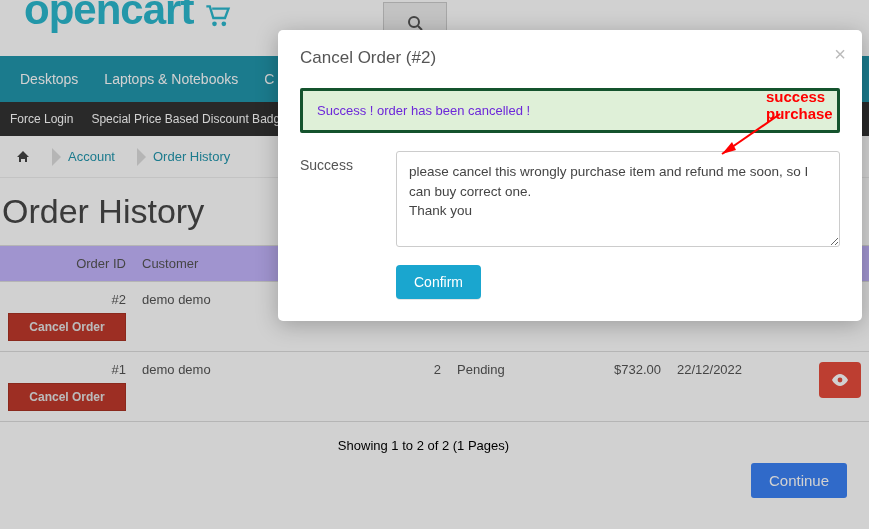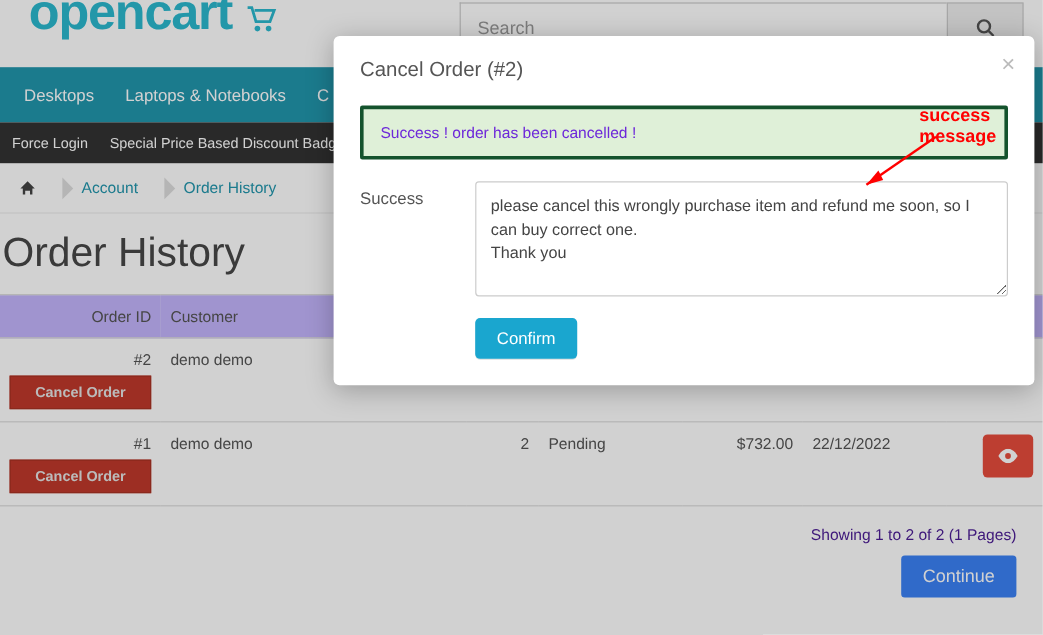--- a/index.html
+++ b/index.html
@@ -98,21 +98,21 @@
     display:block; width:118px; text-align:center;
     background:#c0392b; color:#e5e5e5; font-size:12px; font-weight:600;
     border:1px solid #a93224; padding:6px 0; margin-top:6px; cursor:pointer;
   }
   .eye-btn {
     width:42px; height:36px; background:#e74c3c; border-radius:4px;
     display:flex; align-items:center; justify-content:center; cursor:pointer;
     float:right;
   }
   .pager {
-    text-align:right; font-size:13px; color:#4c1d95; padding:16px 22px 10px 0;
+    text-align:center; font-size:13px; color:#000000; padding:16px 22px 10px 0;
   }
   .continue {
     float:right; margin-right:22px;
     background:#3b82f6; color:#fff; font-size:15px;
     padding:9px 18px; border:none; border-radius:3px; cursor:pointer;
   }
   
   .overlay {
     position:absolute; inset:0;
     background:rgba(0,0,0,.18);
@@ -174,21 +174,20 @@
       <span>opencart</span>
       <span class="cart-icon">
         <svg viewBox="0 0 24 20">
             <path d="M2 2h3l3 10h10l3-8H7" fill="none" stroke="#2bb9cf" stroke-width="2"></path>
             <circle cx="9" cy="17" r="2" fill="#2bb9cf"></circle>
             <circle cx="17" cy="17" r="2" fill="#2bb9cf"></circle>
           </svg>
       </span>
     </div>
     <div class="searchwrap">
-      <input type="text" placeholder="Search" style="">
       <div class="sbtn">
         <span>
           <svg width="16" height="16" viewBox="0 0 16 16">
               <circle cx="7" cy="7" r="5" fill="none" stroke="#555" stroke-width="2"></circle>
               <line x1="11" y1="11" x2="15" y2="15" stroke="#555" stroke-width="2"></line>
             </svg>
         </span>
       </div>
     </div>
   </div>
@@ -283,18 +282,18 @@
 
   <div class="formrow">
     <label>Success</label>
     <textarea style="">please cancel this wrongly purchase item and refund me soon, so I can buy correct one.
 Thank you</textarea>
   </div>
 
   <button class="confirm">Confirm</button>
 
   
-  <div class="annot-text">success message</div>
+  <div class="annot-text">success purchase</div>
   <svg class="annot-arrow" viewBox="0 0 80 54">
     <line x1="70" y1="6" x2="12" y2="46" stroke="#ff0000" stroke-width="2"></line>
     <polygon points="12,46 22,34 26,42" fill="#ff0000"></polygon>
   </svg>
 </div>
 
 </body></html>

